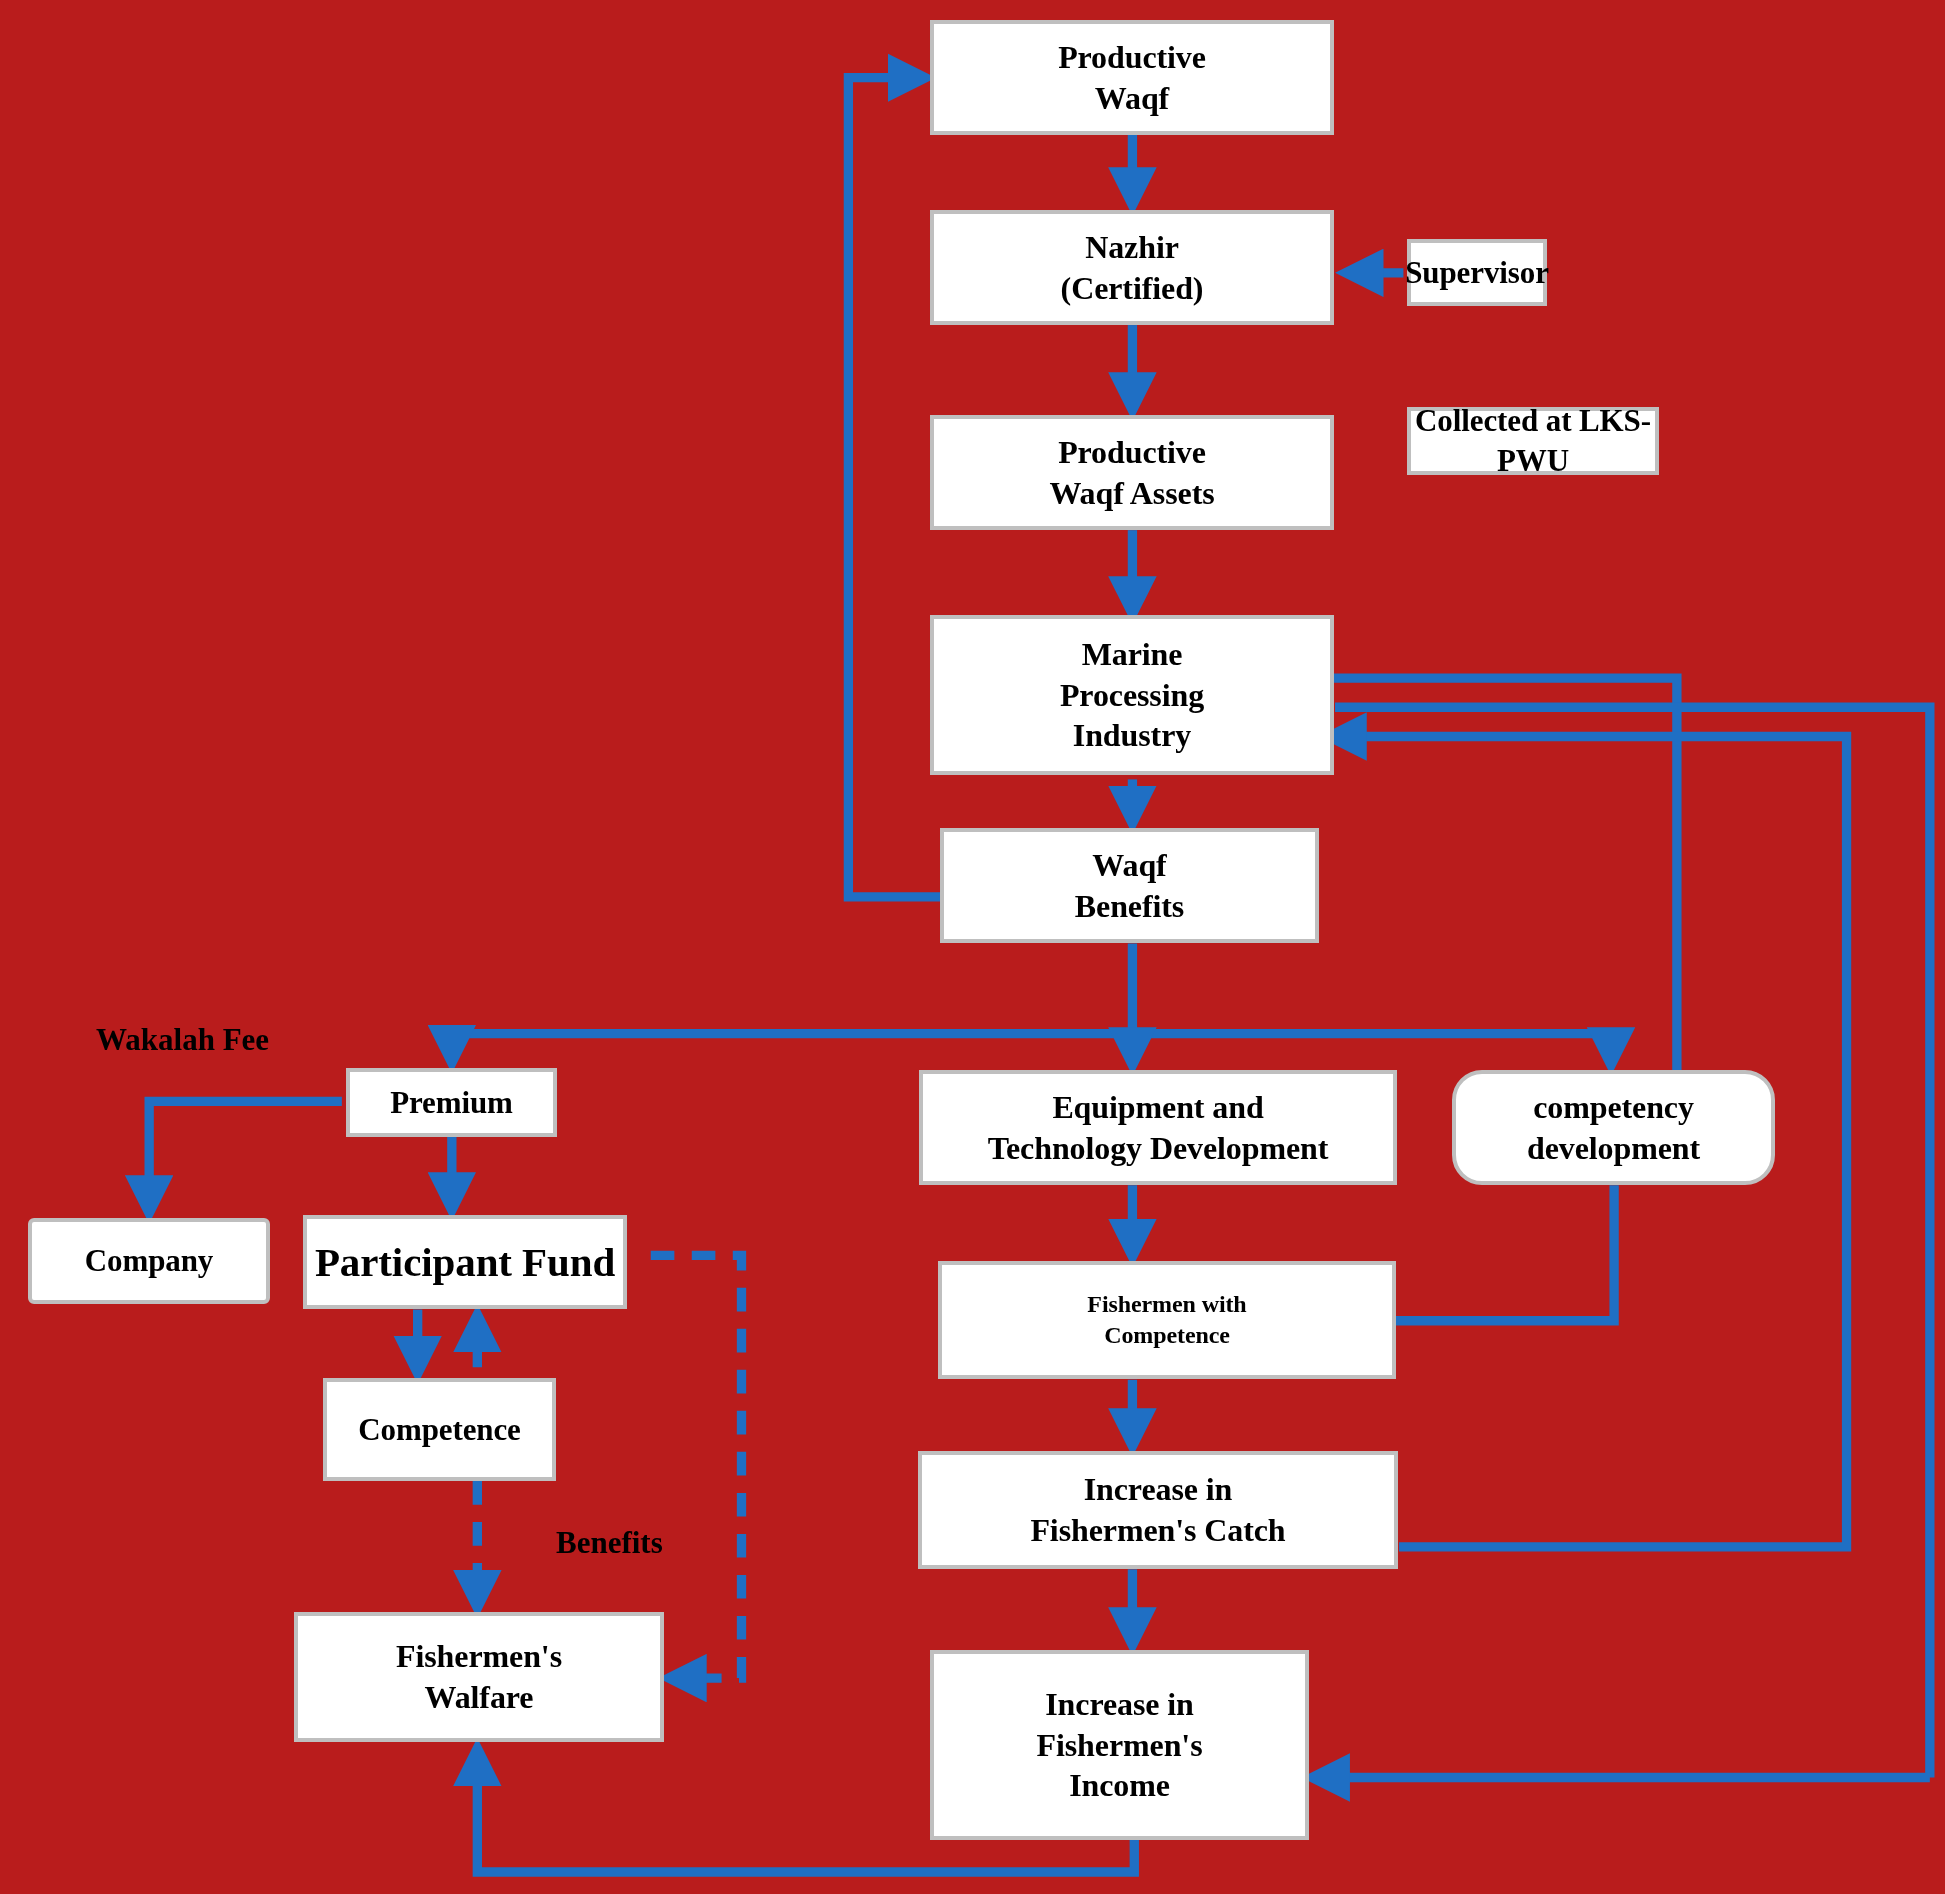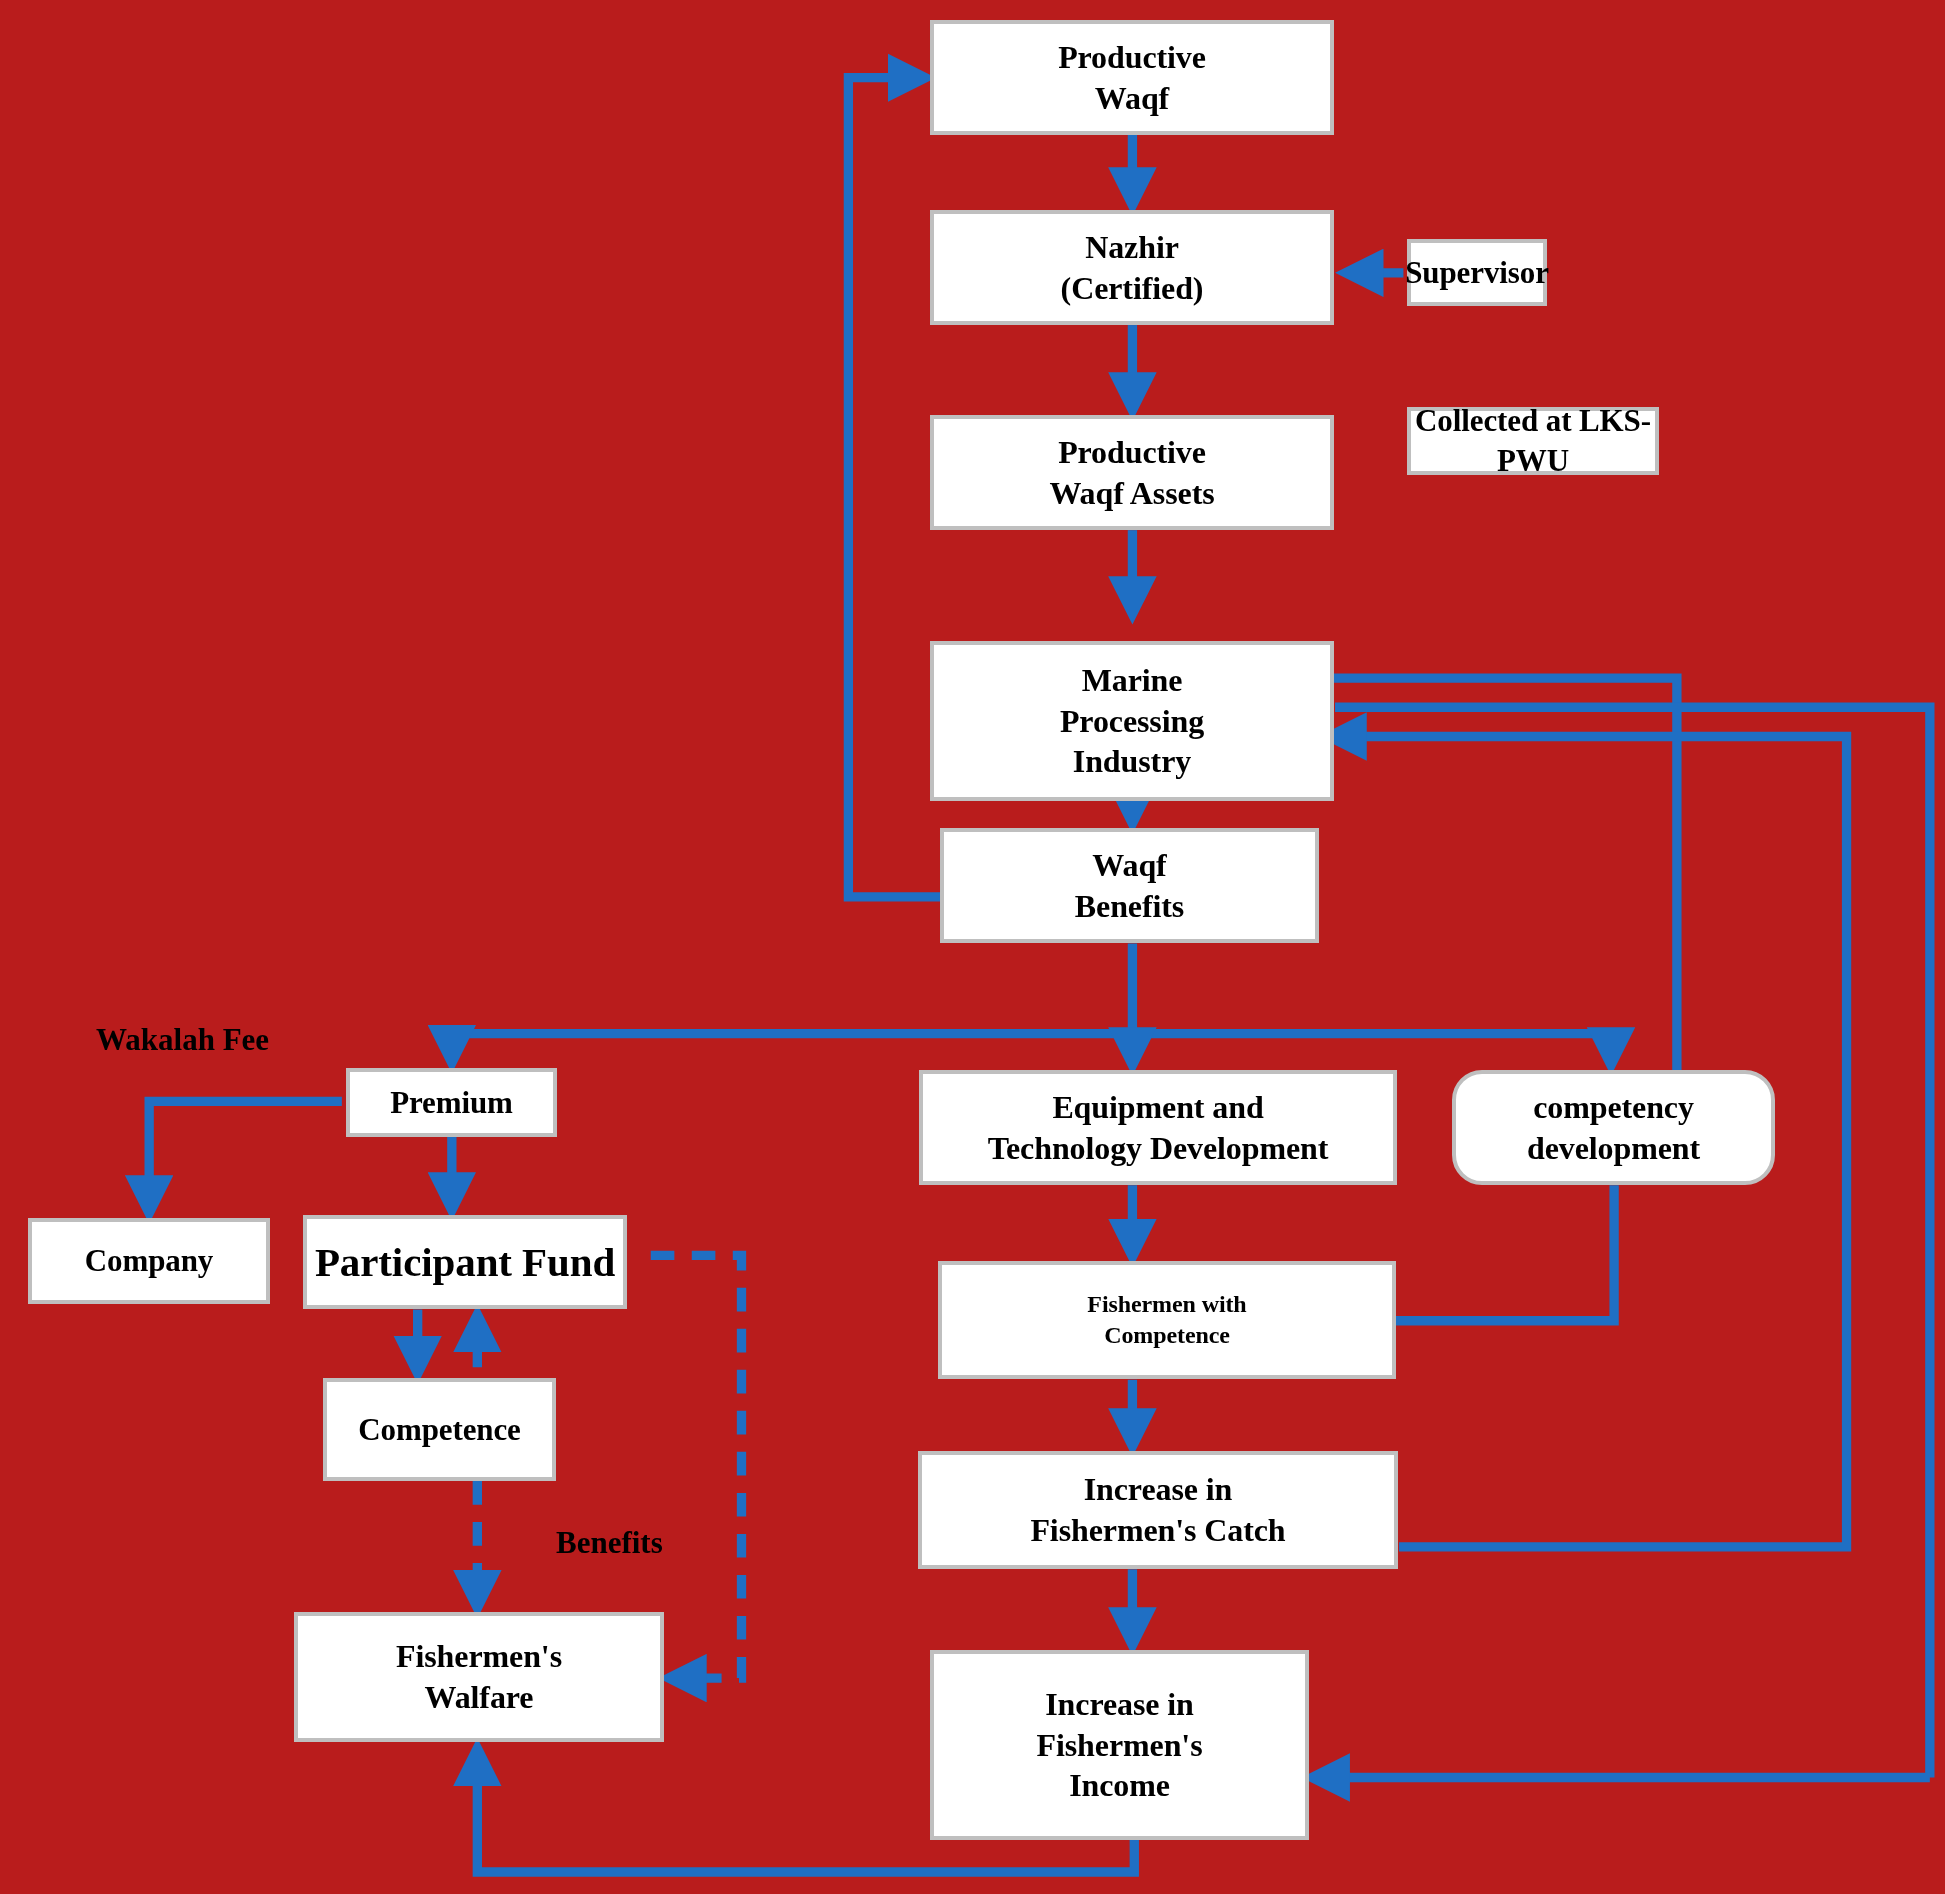--- a/index.html
+++ b/index.html
@@ -113,41 +113,41 @@
   </div>
 
   <div class="node" style="left:930px;top:415px;width:404px;height:115px;font-size:32px;">
     <span>Productive<br>Waqf Assets</span>
   </div>
 
   <div class="node" style="left:1407px;top:407px;width:252px;height:68px;font-size:31px;">
     <span>Collected at LKS-PWU</span>
   </div>
 
-  <div class="node" style="left:930px;top:641px;width:404px;height:160px;font-size:32px;">
+  <div class="node" style="left:930px;top:615px;width:404px;height:160px;font-size:32px;">
     <span>Marine<br>Processing<br>Industry</span>
   </div>
 
   <div class="node" style="left:940px;top:828px;width:379px;height:115px;font-size:32px;">
     <span>Waqf<br>Benefits</span>
   </div>
 
   <div class="node" style="left:346px;top:1068px;width:211px;height:69px;font-size:31px;">
     <span>Premium</span>
   </div>
 
   <div class="node" style="left:895px;top:1070px;width:478px;height:115px;font-size:32px;margin-left:24px;">
     <span>Equipment and<br>Technology Development</span>
   </div>
 
   <div class="node" style="left:1452px;top:1070px;width:323px;height:115px;font-size:32px;border-radius:30px;">
     <span>competency<br>development</span>
   </div>
 
-  <div class="node" style="left:28px;top:1218px;width:242px;height:86px;font-size:31px;">
+  <div class="node" style="left:28px;top:1218px;width:242px;height:86px;font-size:31px;border-radius:6px;">
     <span>Company</span>
   </div>
 
   <div class="node" style="left:303px;top:1215px;width:324px;height:94px;font-size:41px;">
     <span>Participant Fund</span>
   </div>
 
   <div class="node" style="left:938px;top:1261px;width:458px;height:118px;font-size:24px;">
     <span>Fishermen with<br>Competence</span>
   </div>

